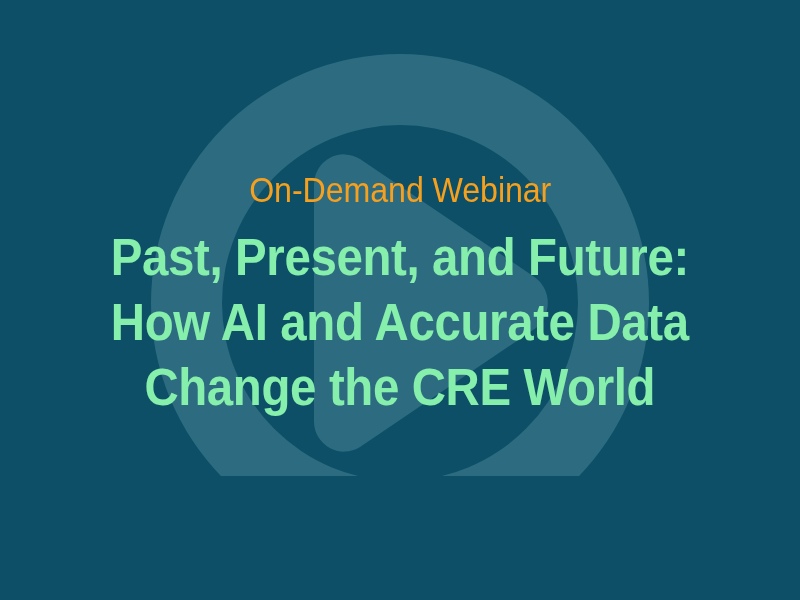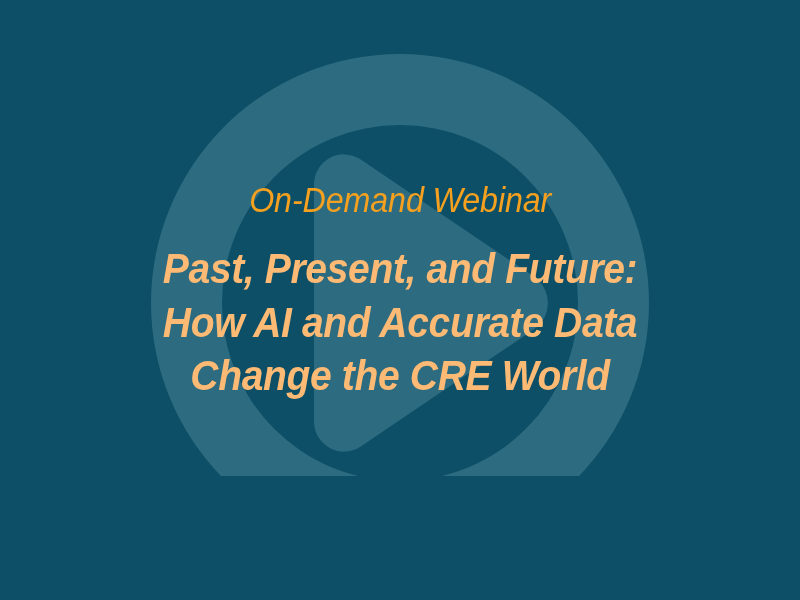--- a/index.html
+++ b/index.html
@@ -11,21 +11,20 @@
   body {
     font-family: "Liberation Sans", "DejaVu Sans", sans-serif;
   }
 
   #stage {
     position: relative;
     width: 800px;
     height: 476px;
     overflow: hidden;
     background: #0d4f66;
-    font-style: italic;
   }
 
   
   #watermark {
     position: absolute;
     left: 0;
     top: 0;
     width: 800px;
     height: 600px;
     pointer-events: none;
@@ -51,24 +50,24 @@
     font-weight: 400;
     letter-spacing: -0.1px;
     line-height: 1.0;
     margin: 0 0 10px 0;
     white-space: nowrap;
     transform: scaleX(0.92);
     transform-origin: center;
   }
 
   .title {
-    margin: 15px;
+    margin: 8px;
     padding: 0;
-    color: #fdba74;
-    font-size: 42px;
+    color: #86efac;
+    font-size: 51px;
     font-weight: 700;
     line-height: 1.28;
     letter-spacing: -0.4px;
   }
 
   .title-line {
     display: block;
     white-space: nowrap;
     transform: scaleX(0.93);
     transform-origin: center;

